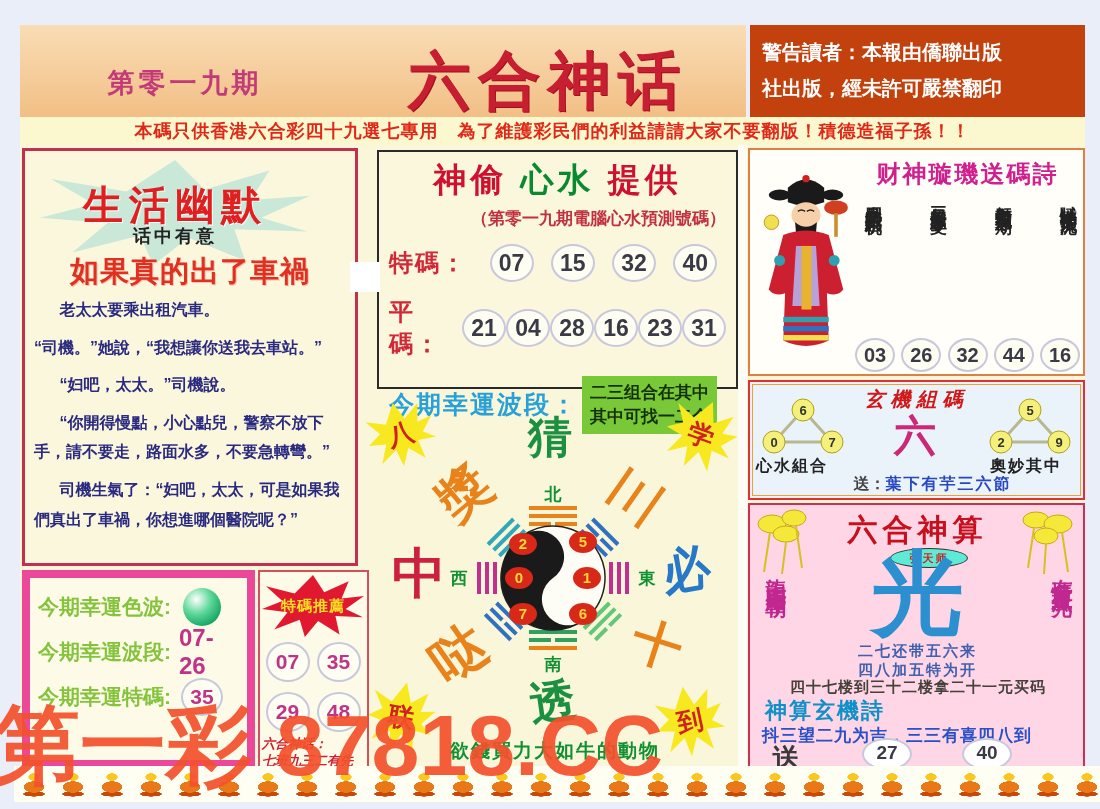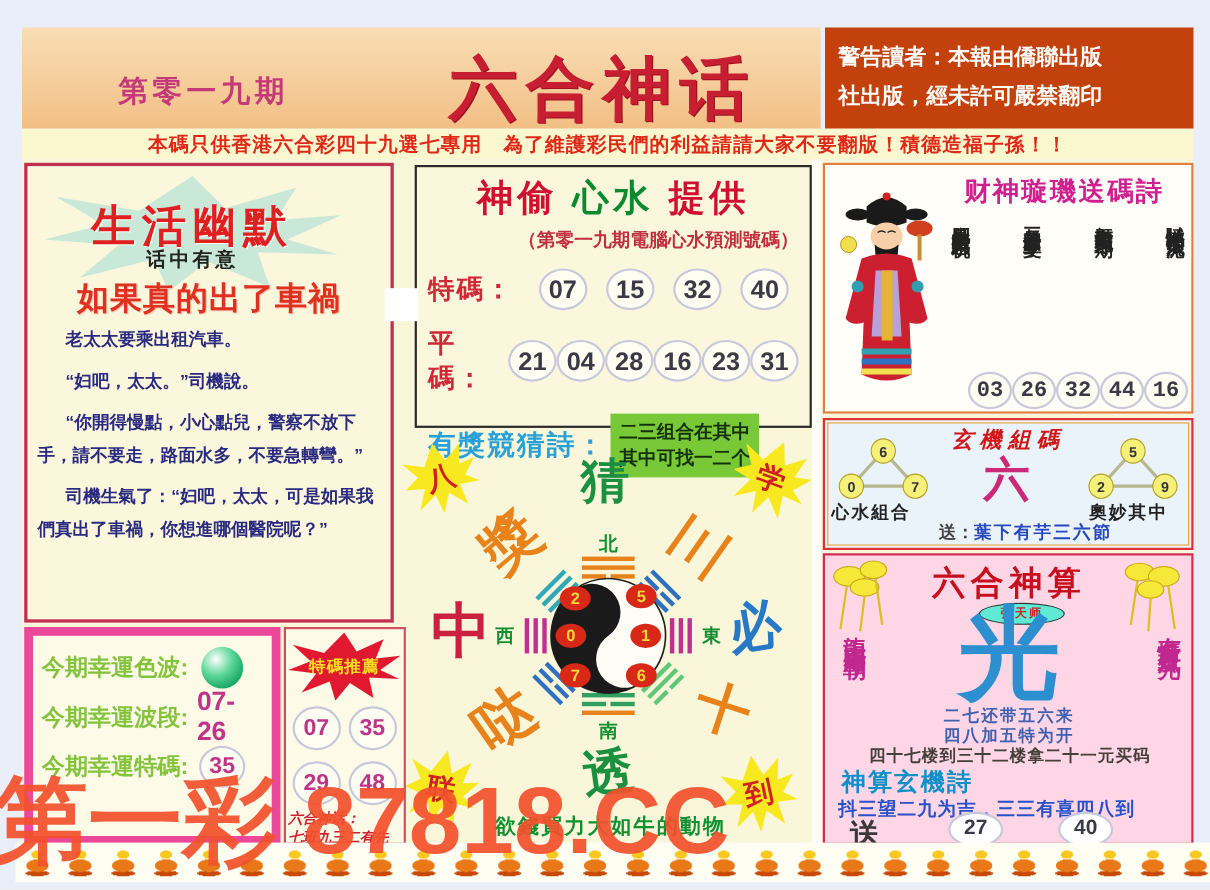--- a/index.html
+++ b/index.html
@@ -66,21 +66,21 @@
     font-size:19px;font-weight:bold;letter-spacing:2px;}
   
   .caishen-box{left:748px;top:148px;width:337px;height:228px;background:#fffef8;
     border:2px solid #e08040;box-sizing:border-box;}
   .caishen-title{left:855px;top:158px;width:225px;text-align:center;color:#d02090;
     font-size:24px;font-weight:bold;letter-spacing:2px;}
   .poem-cols{left:862px;top:192px;width:218px;height:140px;display:flex;
     justify-content:space-between;}
   .poem-col{writing-mode:vertical-rl;text-orientation:upright;color:#222;
     font-size:17px;font-weight:bold;letter-spacing:2px;font-family:"Liberation Serif","DejaVu Serif",serif;}
-  .caishen-nums{left:855px;top:338px;width:225px;display:flex;justify-content:flex-end;font-family:Liberation Mono, monospace;}
+  .caishen-nums{left:855px;top:338px;width:225px;display:flex;justify-content:space-between;}
   .caishen-nums .num-circle{width:36px;height:30px;font-size:20px;}
   
   .xuanji-box{left:748px;top:380px;width:337px;height:120px;background:#eaf2fa;
     border:2px solid #e03030;outline:1px solid #f0a030;outline-offset:-5px;box-sizing:border-box;}
   .xuanji-title{left:748px;top:386px;width:337px;text-align:center;color:#d01818;
     font-size:20px;font-weight:bold;font-style:italic;letter-spacing:6px;}
   .xuanji-center{left:880px;top:408px;width:70px;text-align:center;color:#cc2878;
     font-size:42px;font-weight:bold;}
   .xuanji-label{color:#222;font-size:16px;font-weight:bold;letter-spacing:2px;
     font-family:"Liberation Serif","DejaVu Serif",serif;}
@@ -160,20 +160,21 @@
 </div>
 <div class="abs subheader">本碼只供香港六合彩四十九選七專用　為了維護彩民們的利益請請大家不要翻版！積德造福子孫！！</div>
 
 <div class="abs humor-box"></div>
 <div class="abs star-teal"></div>
 <div class="abs humor-title">生活幽默</div>
 <div class="abs humor-tagline">话中有意</div>
 <div class="abs humor-headline">如果真的出了車禍</div>
 <div class="abs humor-text">
   <p class="ind">老太太要乘出租汽車。</p>
+  <p>“司機。”她說，“我想讓你送我去車站。”</p>
   <p class="ind">“妇吧，太太。”司機說。</p>
   <p class="ind">“你開得慢點，小心點兒，警察不放下手，請不要走，路面水多，不要急轉彎。”</p>
   <p class="ind">司機生氣了：“妇吧，太太，可是如果我們真出了車禍，你想進哪個醫院呢？”</p>
 </div>
 <div class="abs gap-strip"></div>
 <div class="abs col-gap"></div>
 
 <div class="abs tips-box">
   <div class="tips-title">
     <span class="red">神偷</span>
@@ -195,21 +196,21 @@
     <span class="nums">
       <span class="num-circle">21</span>
       <span class="num-circle">04</span>
       <span class="num-circle">28</span>
       <span class="num-circle">16</span>
       <span class="num-circle">23</span>
       <span class="num-circle">31</span>
     </span>
   </div>
   <div class="quiz-row">
-    <span class="quiz-label">有獎競猜詩：</span>
+    <span class="quiz-label">今期幸運波段：</span>
     <span class="quiz-box">
       <div>二三组合在其中</div>
       <div>其中可找一二个</div>
     </span>
   </div>
 </div>
 
 <div class="abs star" style="left:367px;top:402px;width:68px;height:64px;transform:rotate(-15deg);">
     <span>八</span>
   </div>

